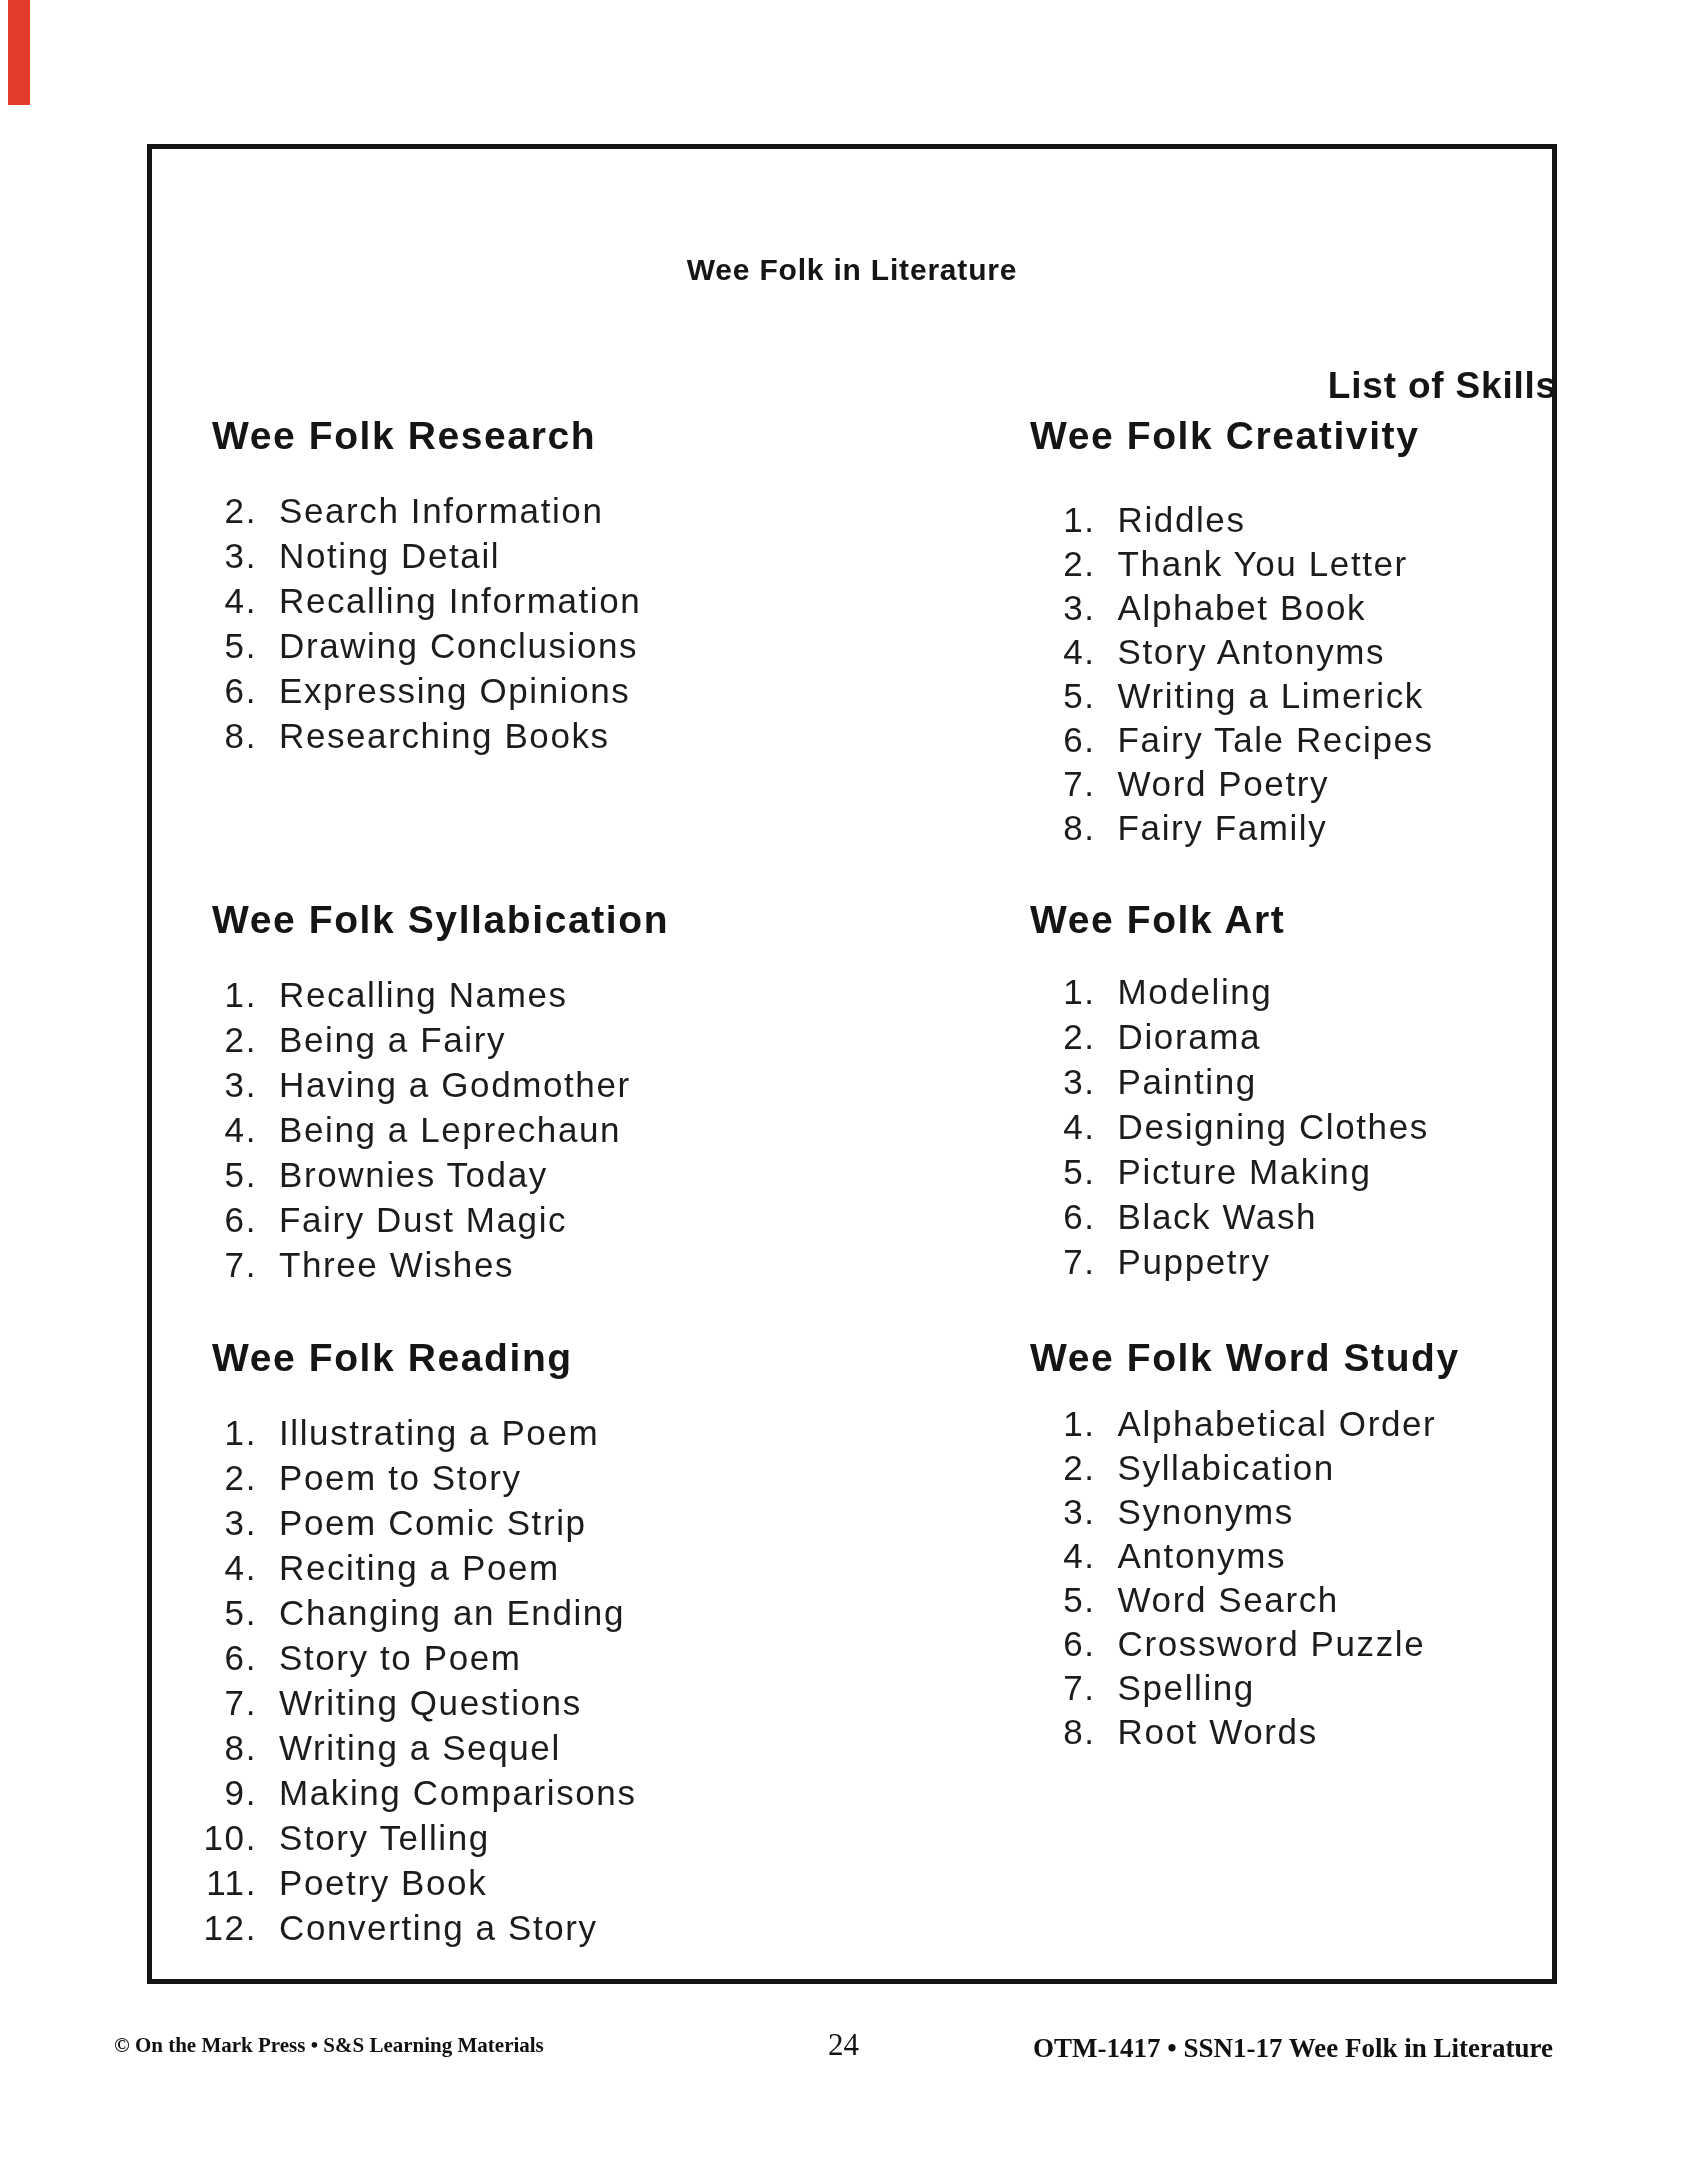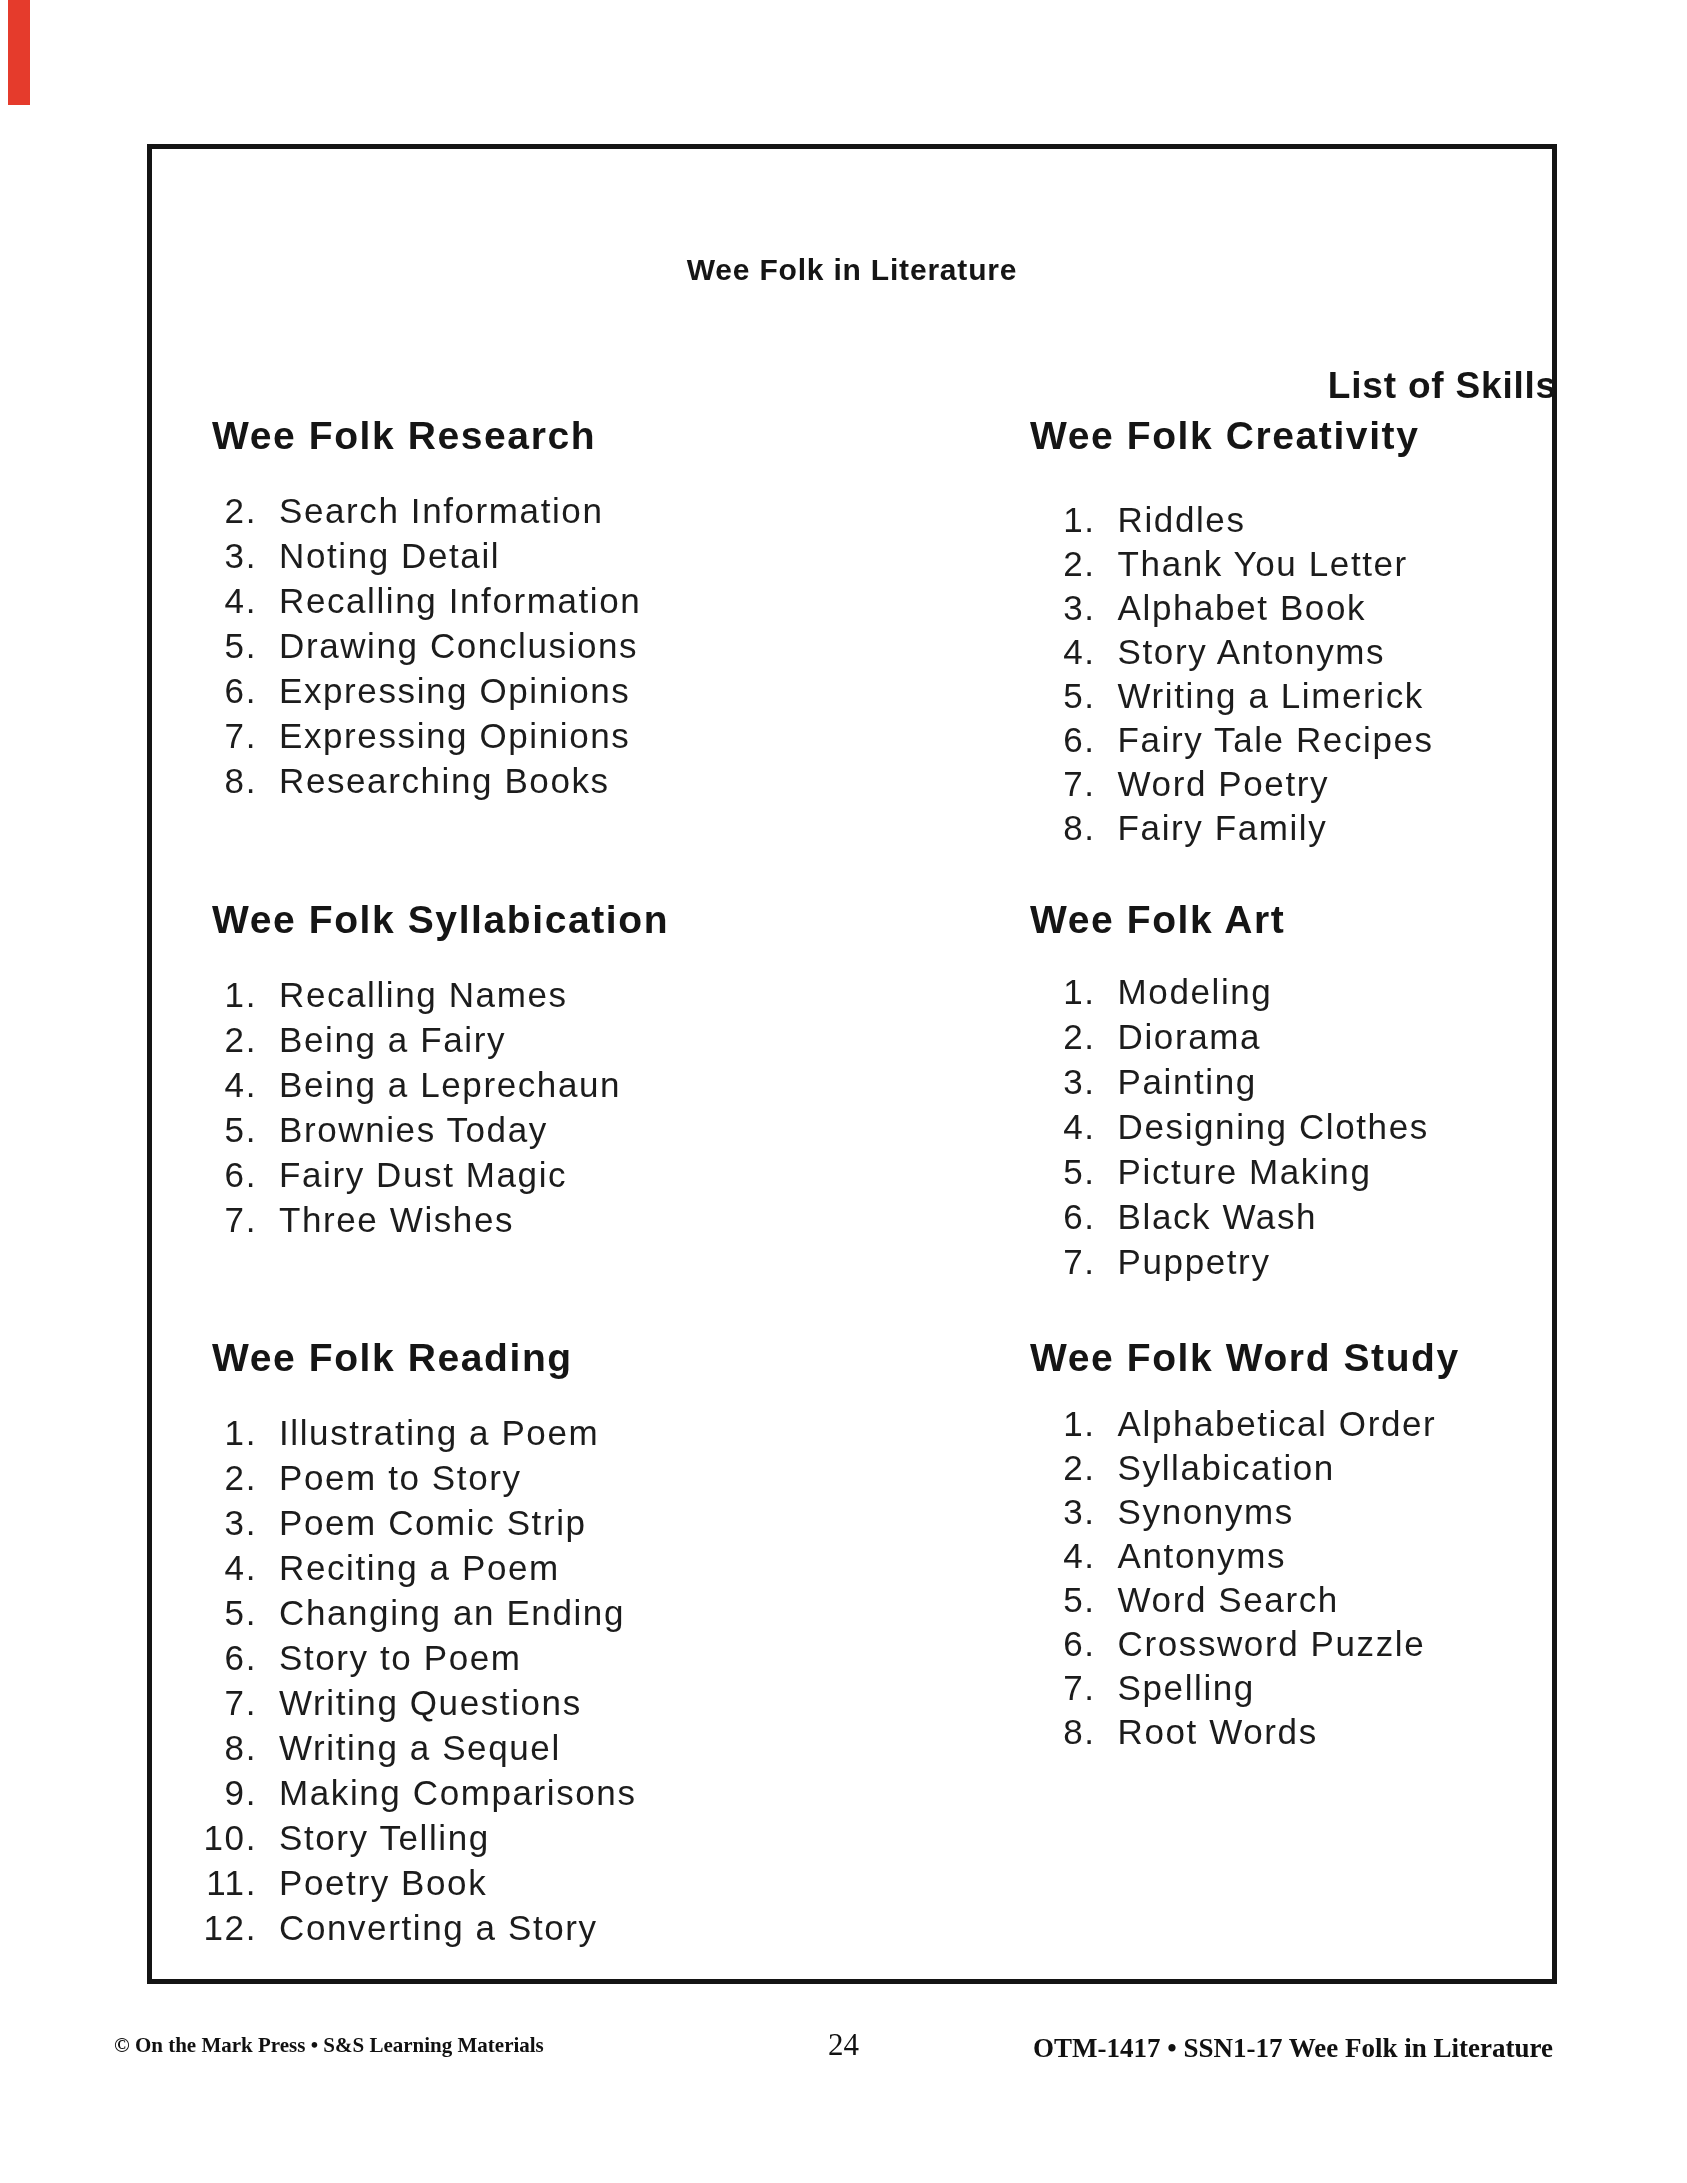--- a/index.html
+++ b/index.html
@@ -96,30 +96,30 @@
 <div class="subtitle">List of Skills</div>
 
 <div class="sec sec-l sec-l1">
   <h2>Wee Folk Research</h2>
   <ol>
       <li><span class="num">2.</span><span class="txt">Search Information</span></li>
       <li><span class="num">3.</span><span class="txt">Noting Detail</span></li>
       <li><span class="num">4.</span><span class="txt">Recalling Information</span></li>
       <li><span class="num">5.</span><span class="txt">Drawing Conclusions</span></li>
       <li><span class="num">6.</span><span class="txt">Expressing Opinions</span></li>
-      <li><span class="num">7.</span><span class="txt">Expressing Opinions</span></li>
       <li><span class="num">8.</span><span class="txt">Researching Books</span></li>
     </ol>
 </div>
 
 <div class="sec sec-l sec-l2">
   <h2>Wee Folk Syllabication</h2>
   <ol>
       <li><span class="num">1.</span><span class="txt">Recalling Names</span></li>
       <li><span class="num">2.</span><span class="txt">Being a Fairy</span></li>
+      <li><span class="num">3.</span><span class="txt">Having a Godmother</span></li>
       <li><span class="num">4.</span><span class="txt">Being a Leprechaun</span></li>
       <li><span class="num">5.</span><span class="txt">Brownies Today</span></li>
       <li><span class="num">6.</span><span class="txt">Fairy Dust Magic</span></li>
       <li><span class="num">7.</span><span class="txt">Three Wishes</span></li>
     </ol>
 </div>
 
 <div class="sec sec-l sec-l3">
   <h2>Wee Folk Reading</h2>
   <ol>

